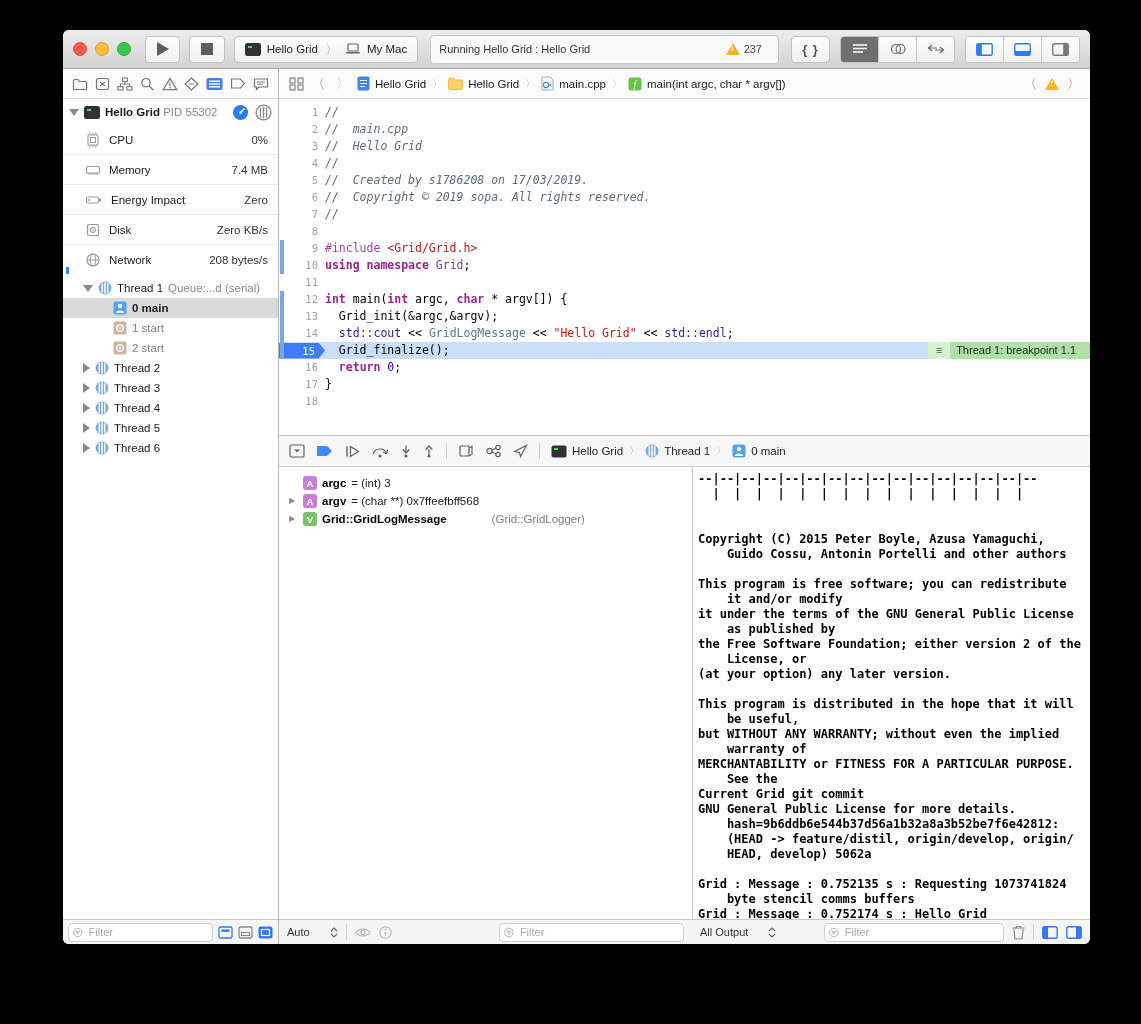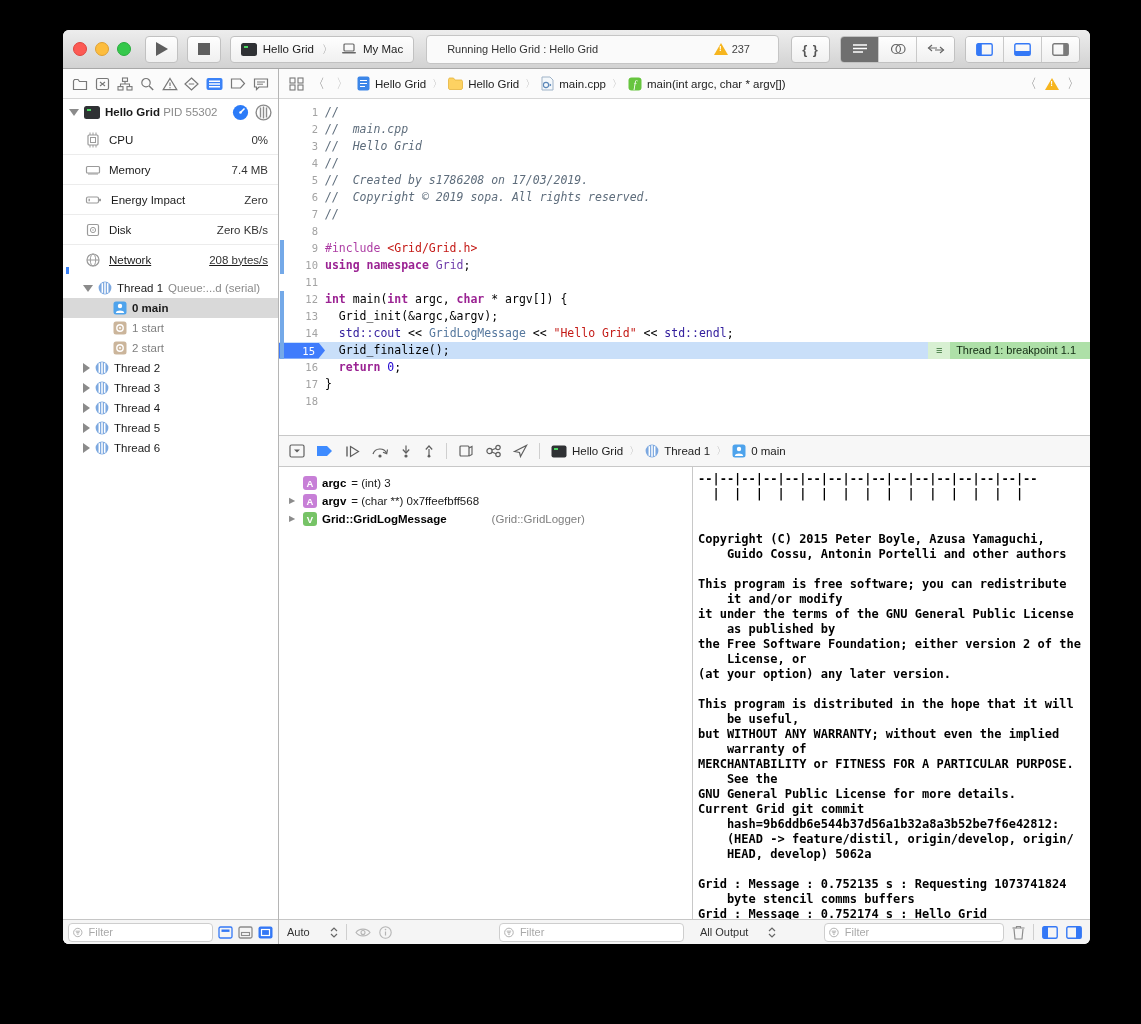--- a/index.html
+++ b/index.html
@@ -20,21 +20,21 @@
         display:flex;align-items:center;justify-content:center;box-shadow:0 1px 0 rgba(255,255,255,.6) inset;}
   .runbtn,.stopbtn{width:40px;margin-right:9px;}
   .play{width:0;height:0;border-left:12px solid #5E5E5E;border-top:7px solid transparent;border-bottom:7px solid transparent;}
   .stopsq{width:12px;height:12px;background:#5E5E5E;}
   .scheme{padding:0 10px;gap:6px;font-size:11.5px;color:#222;margin-right:12px;white-space:nowrap;}
   .appicon{width:16px;height:13px;background:#2F3134;border-radius:2.5px;position:relative;display:inline-block;}
   .appicon::after{content:"";position:absolute;left:3px;top:3px;width:4px;height:2px;background:#4CD964;}
   .chev{color:#9A9A9A;font-size:11px;padding:0 2px;}
   .laptop{display:inline-block;}
   .activity{width:396px;height:27px;background:#FAFAFA;border:1px solid #C5C5C5;border-radius:4px;
-            display:flex;align-items:center;padding:0 20px;font-size:11px;color:#333;margin-right:auto;}
+            display:flex;align-items:center;padding:0 8px;font-size:11px;color:#333;margin-right:auto;}
   .activity .warnbadge{margin-left:auto;display:flex;align-items:center;gap:4px;color:#444;font-size:11px;
             padding:2px 8px;border-radius:4px;}
   .warn-tri{width:0;height:0;border-left:7px solid transparent;border-right:7px solid transparent;
             border-bottom:12px solid #F6B51E;position:relative;display:inline-block;}
   .warn-tri::after{content:"!";position:absolute;left:-1.7px;top:1px;font-size:8px;color:#fff;font-weight:bold;}
   .rgroup{display:flex;align-items:center;gap:10px;margin-left:12px;}
   .seg{display:flex;border:1px solid #C1C1C1;border-radius:4px;overflow:hidden;}
   .segc{width:37px;height:25px;background:linear-gradient(#FEFEFE,#F0F0F0);display:flex;align-items:center;justify-content:center;border-right:1px solid #C9C9C9;}
   .segc:last-child{border-right:none;}
   .segc.sel{background:#6F6F6F;}
@@ -364,21 +364,21 @@
               <span class="icbtn">
                 <svg width="16" height="16" viewBox="0 0 16 16">
                   <rect x="2.5" y="2.5" width="11" height="11" rx="1.5" fill="none" stroke="#9A9A9A" stroke-width="1.2"></rect>
                   <circle cx="8" cy="8" r="2.6" fill="none" stroke="#9A9A9A" stroke-width="1"></circle>
                   <circle cx="8" cy="8" r="0.7" fill="#9A9A9A"></circle>
                 </svg>
               </span>
               <span>Disk</span>
               <span class="gaugeval">Zero KB/s</span>
             </div>
-            <div class="gaugerow" style="position: relative; text-decoration: underline;">
+            <div class="gaugerow" style="position: relative;">
               <span class="icbtn">
                 <svg width="16" height="16" viewBox="0 0 16 16">
                   <circle cx="8" cy="8" r="6" fill="none" stroke="#9A9A9A" stroke-width="1.2"></circle>
                   <ellipse cx="8" cy="8" rx="2.7" ry="6" fill="none" stroke="#9A9A9A" stroke-width="1"></ellipse>
                   <line x1="2" y1="8" x2="14" y2="8" stroke="#9A9A9A" stroke-width="1"></line>
                 </svg>
               </span>
               <span>Network</span>
               <span class="gaugeval">208 bytes/s</span>
               <div class="netbar" style="bottom: 0px;"></div>
@@ -799,22 +799,22 @@
             <div class="cnline">the Free Software Foundation; either version 2 of the</div>
             <div class="cnline">    License, or</div>
             <div class="cnline">(at your option) any later version.</div>
             <div class="cnline"></div>
             <div class="cnline">This program is distributed in the hope that it will</div>
             <div class="cnline">    be useful,</div>
             <div class="cnline">but WITHOUT ANY WARRANTY; without even the implied</div>
             <div class="cnline">    warranty of</div>
             <div class="cnline">MERCHANTABILITY or FITNESS FOR A PARTICULAR PURPOSE.</div>
             <div class="cnline">    See the</div>
+            <div class="cnline">Current Grid git commit</div>
             <div class="cnline">GNU General Public License for more details.</div>
-            <div class="cnline">Current Grid git commit</div>
             <div class="cnline">    hash=9b6ddb6e544b37d56a1b32a8a3b52be7f6e42812:</div>
             <div class="cnline">    (HEAD -&gt; feature/distil, origin/develop, origin/</div>
             <div class="cnline">    HEAD, develop) 5062a</div>
             <div class="cnline"></div>
             <div class="cnline">Grid : Message : 0.752135 s : Requesting 1073741824</div>
             <div class="cnline">    byte stencil comms buffers</div>
             <div class="cnline">Grid : Message : 0.752174 s : Hello Grid</div>
           </div>
       </div>
 

